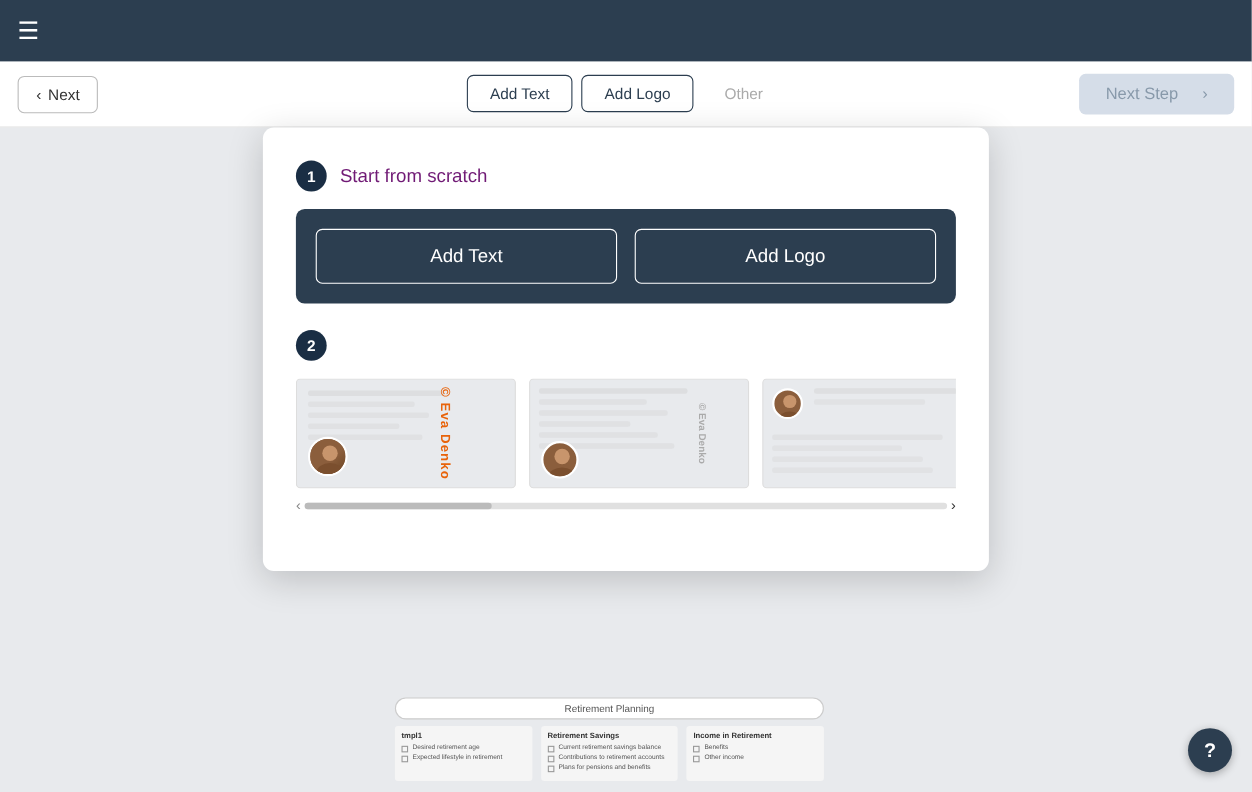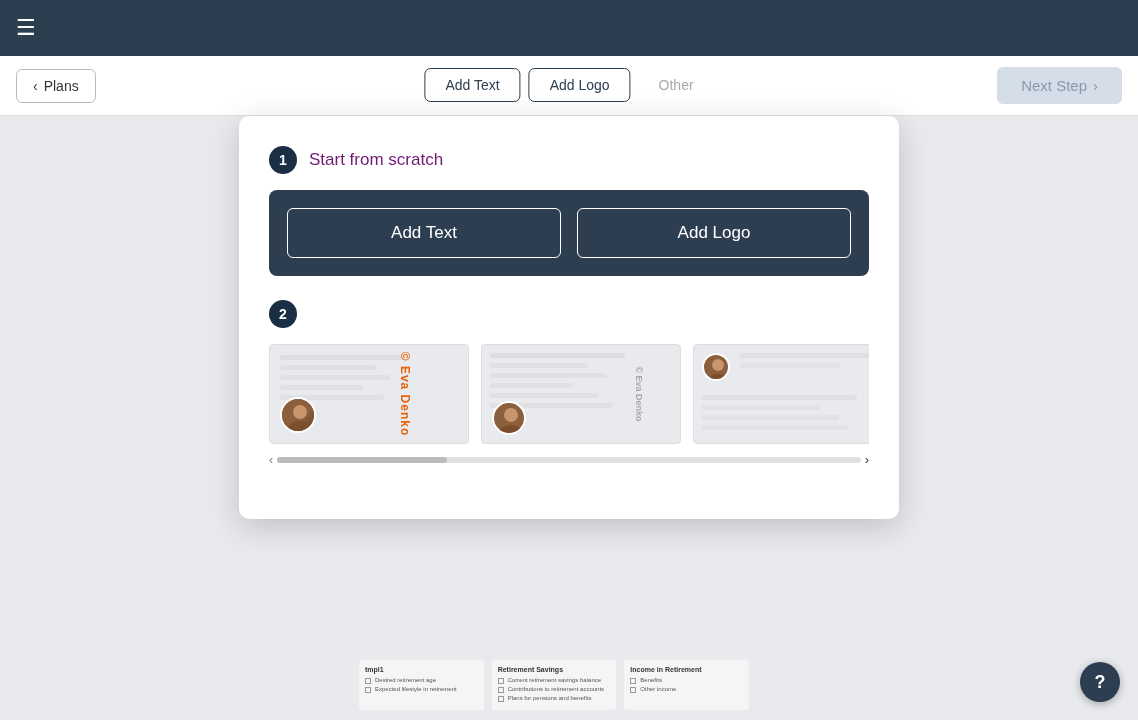--- a/index.html
+++ b/index.html
@@ -77,21 +77,21 @@
       border: none;
       background: transparent;
       border-radius: 6px;
       cursor: pointer;
       font-size: 14px;
       color: #aaa;
     }
     .btn-next-step {
       display: flex;
       align-items: center;
-      gap: 6px;
+      gap: 22px;
       padding: 10px 24px;
       border: none;
       background: #d5dde8;
       border-radius: 6px;
       cursor: pointer;
       font-size: 15px;
       color: #8899aa;
       font-weight: 500;
     }
 
@@ -328,21 +328,21 @@
 <body>
 
 <nav class="navbar">
   <div class="hamburger-icon">☰</div>
 </nav>
 
 <div class="toolbar">
   <div class="toolbar-left">
     <button class="btn-back">
       <span>‹</span>
-      <span>Plans</span>
+      <span>Next</span>
     </button>
   </div>
 
   <div style="display:flex; gap:8px; position:absolute; left:50%; transform:translateX(-50%); top:68px;">
     <button class="btn-outline">Add Text</button>
     <button class="btn-outline">Add Logo</button>
     <button class="btn-remove">Other</button>
   </div>
 
   <div class="toolbar-right">
@@ -375,20 +375,21 @@
         <div class="doc-header-value">www.reallygreatsite.com</div>
       </div>
     </div>
   </div>
 
   <div class="doc-line-title">Initial Client Assessment</div>
 
 </div>
 
 <div style="position:absolute; bottom:0; left:50%; transform:translateX(-50%); width:420px; padding-bottom:10px; z-index:1;">
+  <div class="doc-line-title" style="margin-top:0; margin-bottom:6px;">Retirement Planning</div>
   <div class="doc-content-row">
     <div class="doc-col">
       <div class="doc-col-title">tmpl1</div>
       <div class="doc-col-item">
           <div class="checkbox-tiny"></div>
           <span>Desired retirement age</span>
         </div>
       <div class="doc-col-item">
           <div class="checkbox-tiny"></div>
           <span>Expected lifestyle in retirement</span>

